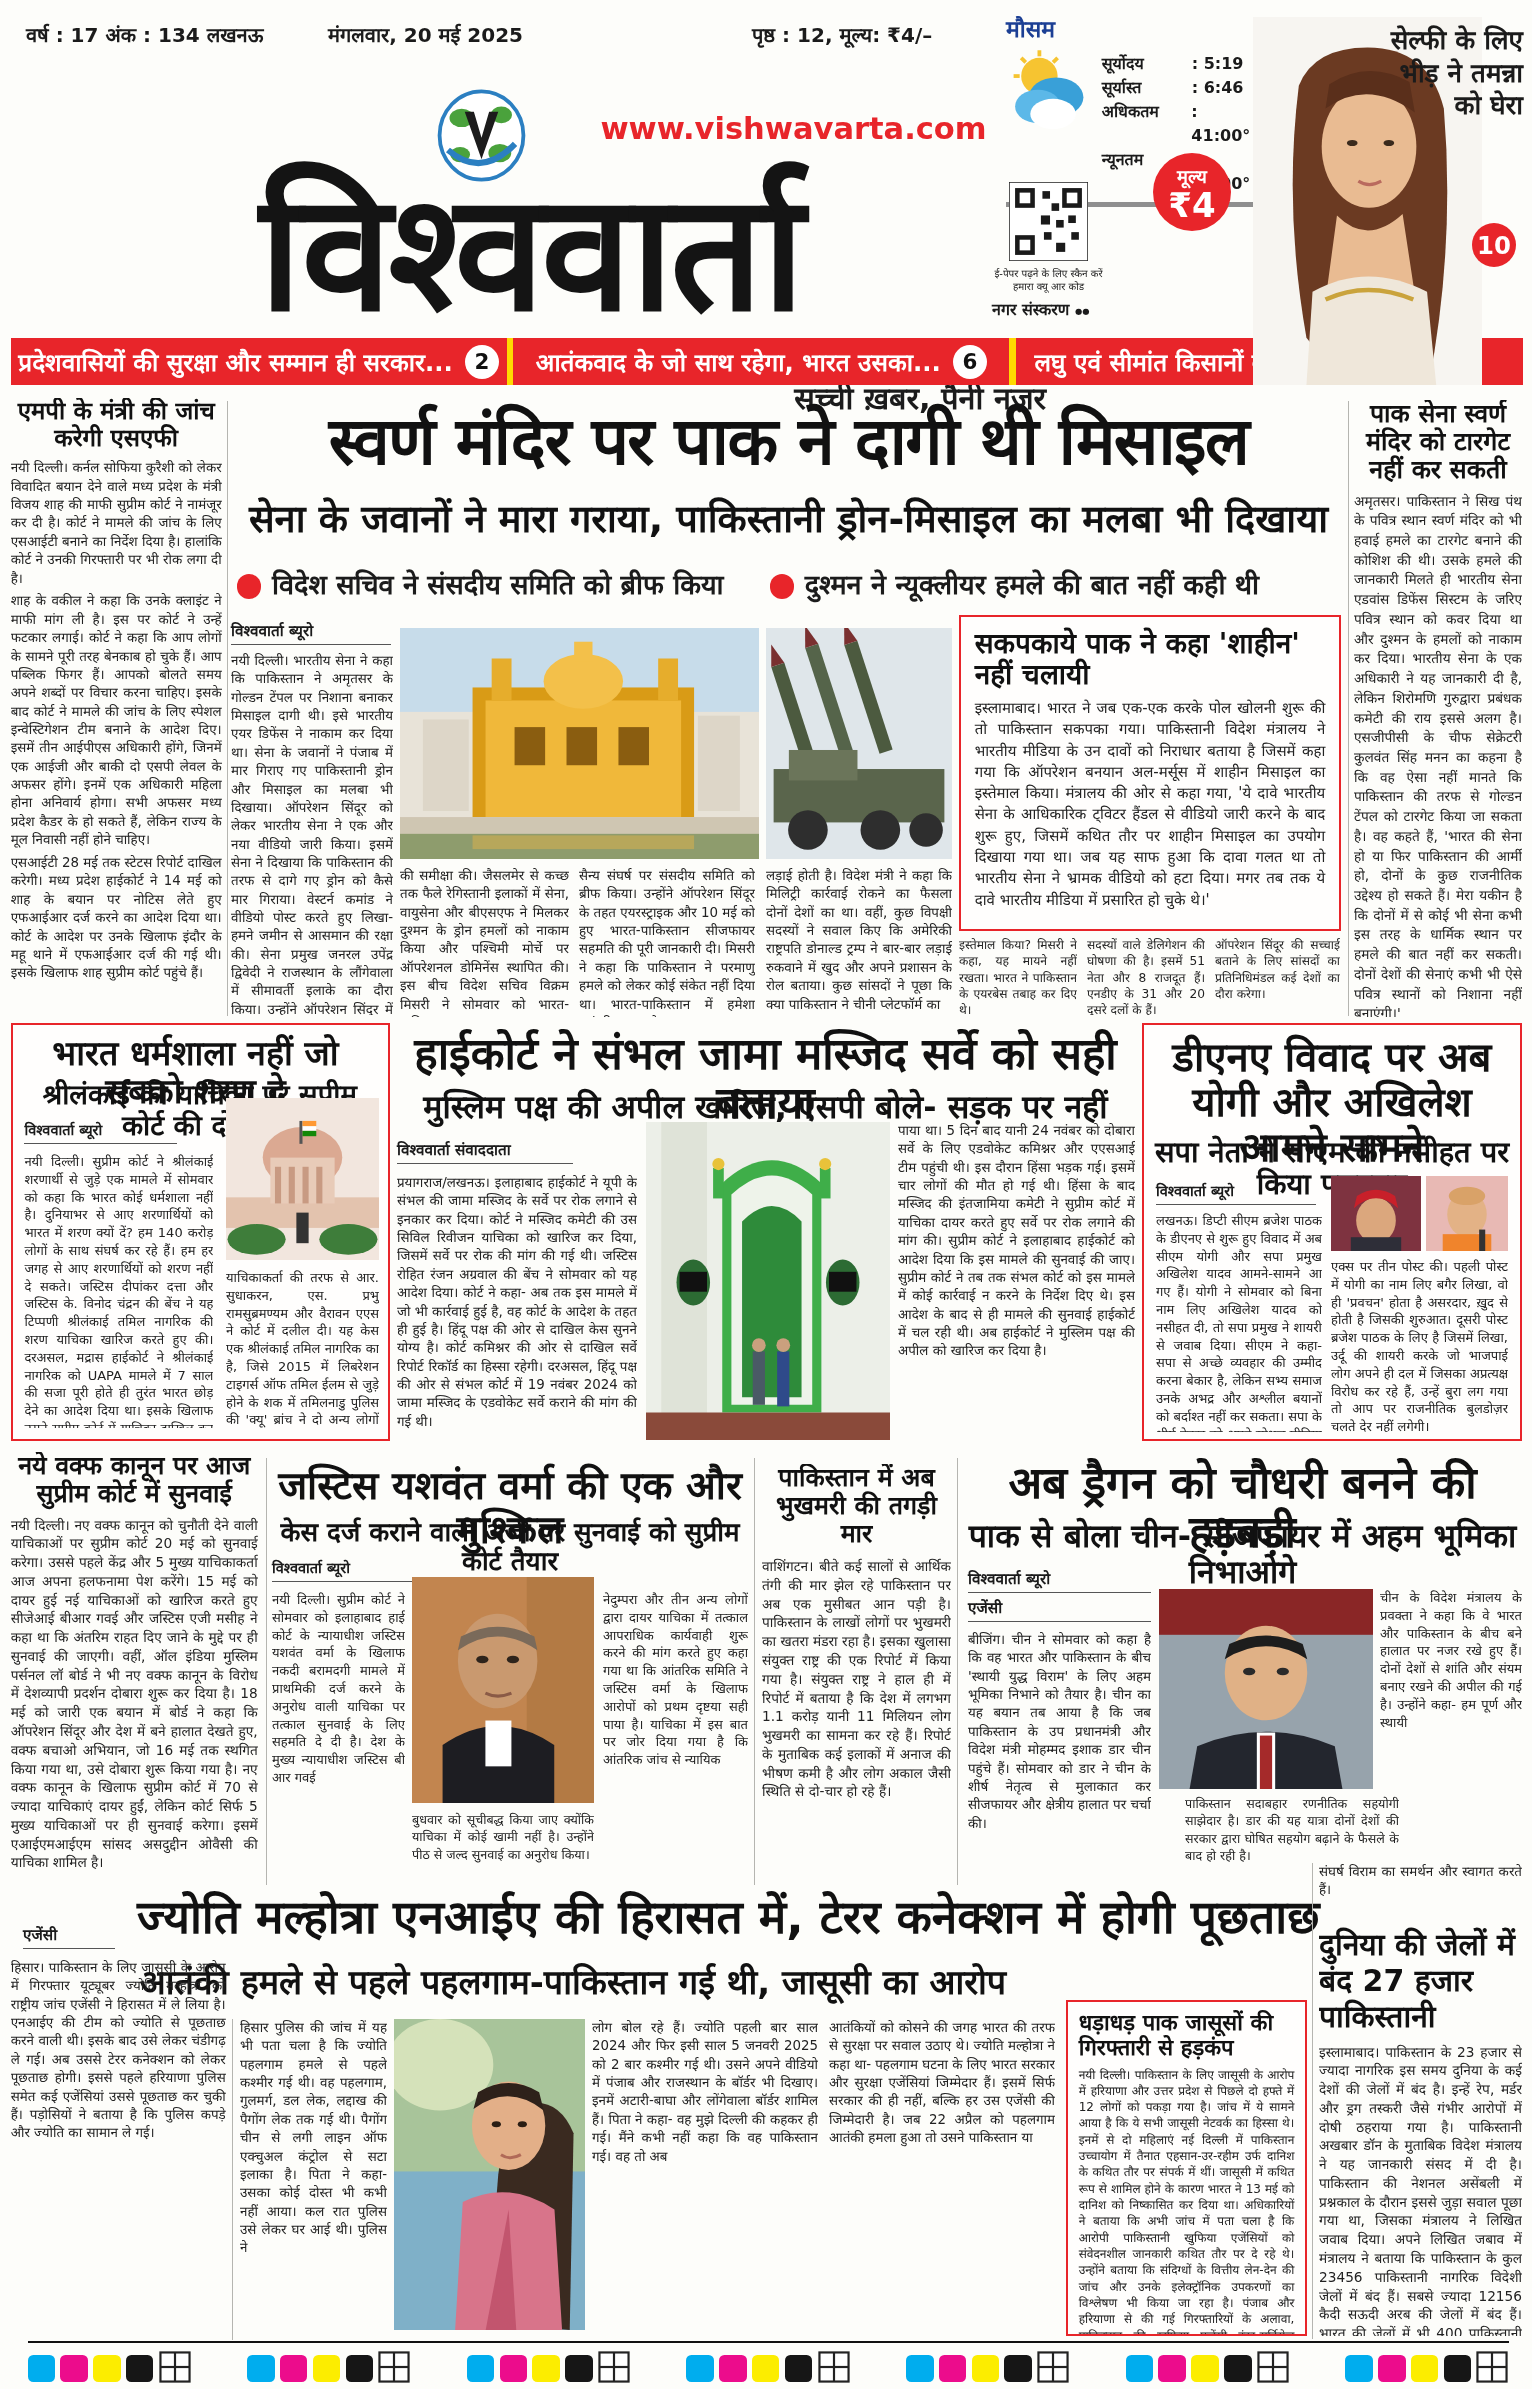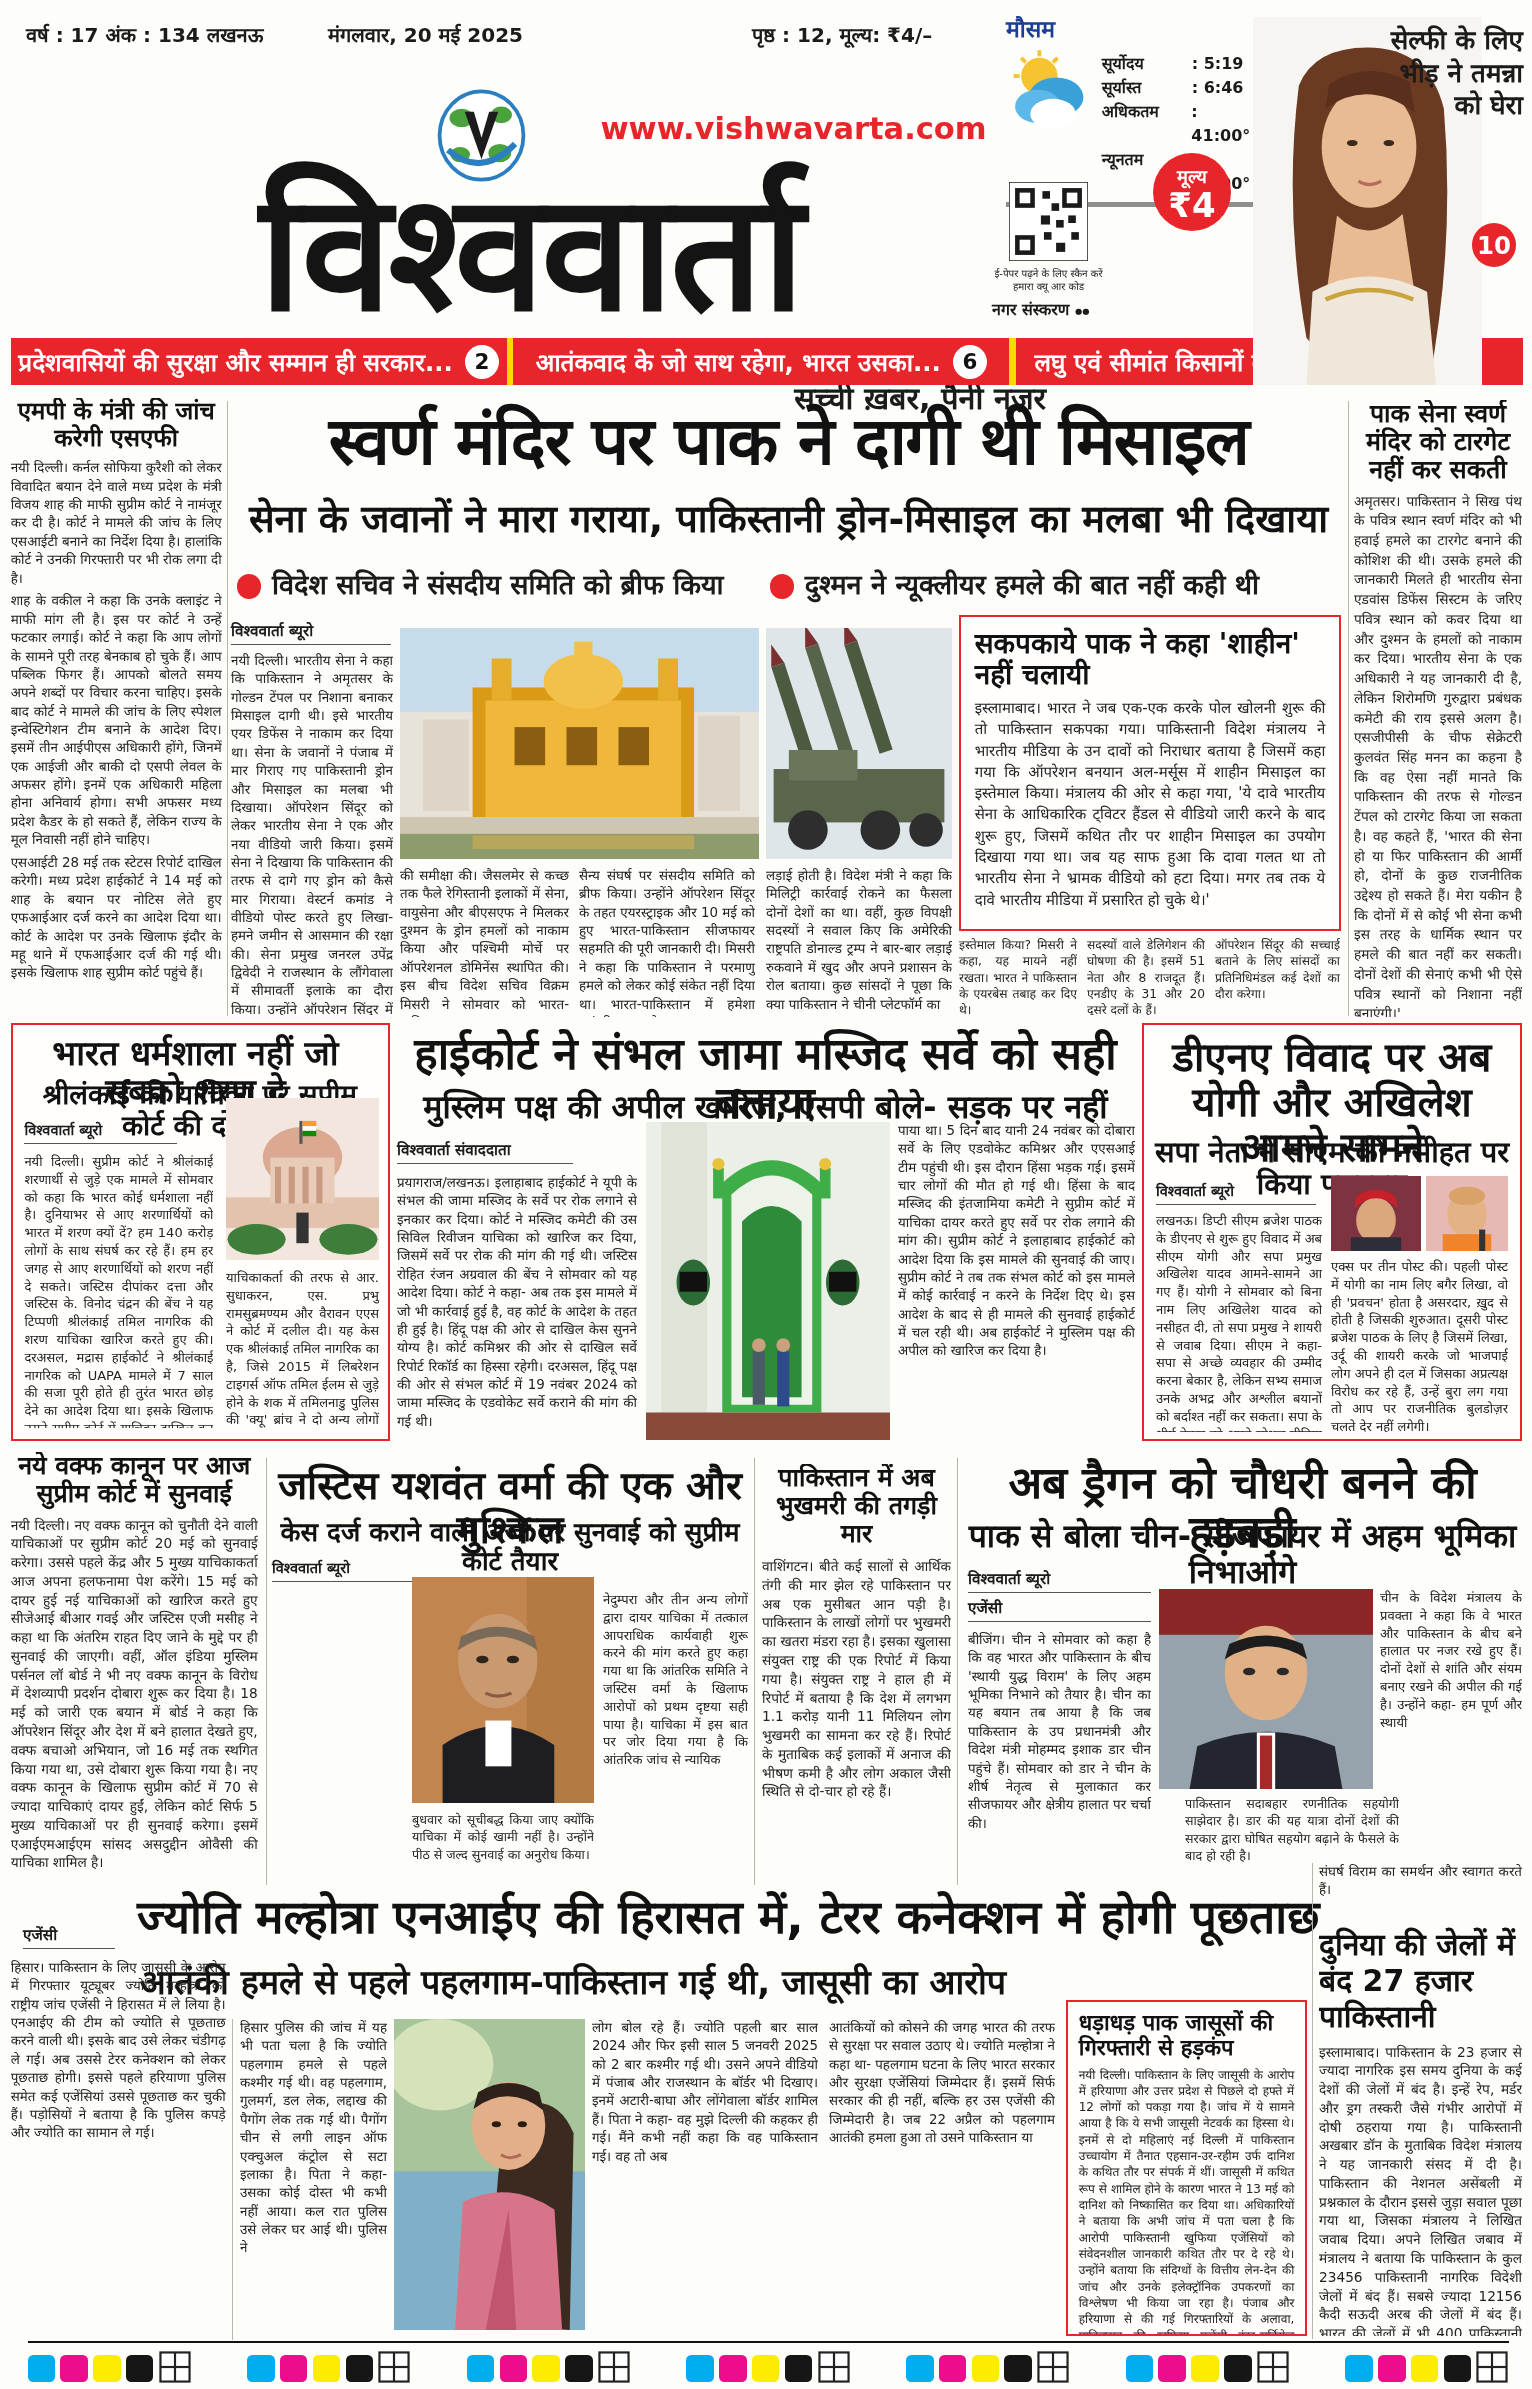--- a/index.html
+++ b/index.html
@@ -319,20 +319,21 @@
   <div class="abs vline" style="left:957px;top:1458px;height:427px;"></div>
 
   <div class="abs clip" style="left:10.7px;top:1452px;width:247px;height:435px;">
     <div class="hd ctr" style="font-size:25px;">नये वक्फ कानून पर आज सुप्रीम कोर्ट में सुनवाई</div>
     <div class="bt" style="margin-top:7.6px;font-size:13.7px;">नयी दिल्ली। नए वक्फ कानून को चुनौती देने वाली याचिकाओं पर सुप्रीम कोर्ट 20 मई को सुनवाई करेगा। उससे पहले केंद्र और 5 मुख्य याचिकाकर्ता आज अपना हलफनामा पेश करेंगे। 15 मई को दायर हुई नई याचिकाओं को खारिज करते हुए सीजेआई बीआर गवई और जस्टिस एजी मसीह ने कहा था कि अंतरिम राहत दिए जाने के मुद्दे पर ही सुनवाई की जाएगी। वहीं, ऑल इंडिया मुस्लिम पर्सनल लॉ बोर्ड ने भी नए वक्फ कानून के विरोध में देशव्यापी प्रदर्शन दोबारा शुरू कर दिया है। 18 मई को जारी एक बयान में बोर्ड ने कहा कि ऑपरेशन सिंदूर और देश में बने हालात देखते हुए, वक्फ बचाओ अभियान, जो 16 मई तक स्थगित किया गया था, उसे दोबारा शुरू किया गया है। नए वक्फ कानून के खिलाफ सुप्रीम कोर्ट में 70 से ज्यादा याचिकाएं दायर हुईं, लेकिन कोर्ट सिर्फ 5 मुख्य याचिकाओं पर ही सुनवाई करेगा। इसमें एआईएमआईएम सांसद असदुद्दीन ओवैसी की याचिका शामिल है।</div>
   </div>
 
   <div class="abs hd ctr" style="left:272px;top:1464px;width:476px;font-size:39px;">जस्टिस यशवंत वर्मा की एक और मुश्किल</div>
   <div class="abs hd ctr" style="left:272px;top:1518px;width:476px;font-size:26px;">केस दर्ज कराने वाली अर्जी पर सुनवाई को सुप्रीम कोर्ट तैयार</div>
   <div class="abs byline" style="left:272px;top:1557px;width:153px;font-size:14.5px;">विश्ववार्ता ब्यूरो</div>
+  <div class="abs bt clip" style="left:272px;top:1591px;width:133px;height:295px;font-size:13px;">नयी दिल्ली। सुप्रीम कोर्ट ने सोमवार को इलाहाबाद हाई कोर्ट के न्यायाधीश जस्टिस यशवंत वर्मा के खिलाफ नकदी बरामदगी मामले में प्राथमिकी दर्ज करने के अनुरोध वाली याचिका पर तत्काल सुनवाई के लिए सहमति दे दी है। देश के मुख्य न्यायाधीश जस्टिस बी आर गवई</div>
   <div class="abs photo" style="left:412px;top:1577px;width:182px;height:226px;">
     <svg width="100%" height="100%" viewBox="0 0 238 296" preserveAspectRatio="none">
       <rect width="238" height="296" fill="#c2854f"></rect>
       <rect x="150" width="88" height="296" fill="#b37a44"></rect>
       <ellipse cx="112" cy="110" rx="52" ry="62" fill="#c9996f"></ellipse>
       <path d="M60 96 Q112 60 164 96 L160 78 Q112 52 64 78Z" fill="#7a6a5a"></path>
       <ellipse cx="92" cy="108" rx="8" ry="5" fill="#2e241c"></ellipse>
         <ellipse cx="132" cy="108" rx="8" ry="5" fill="#2e241c"></ellipse>
       <path d="M96 152 Q112 160 130 152" stroke="#8a5a46" stroke-width="4" fill="none"></path>
       <path d="M40 296 L40 220 Q112 170 186 220 L186 296Z" fill="#1d1d22"></path>

